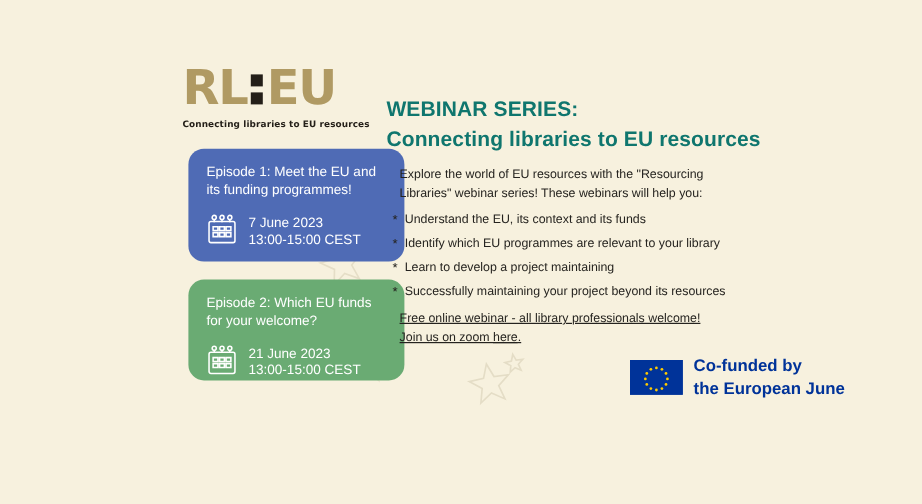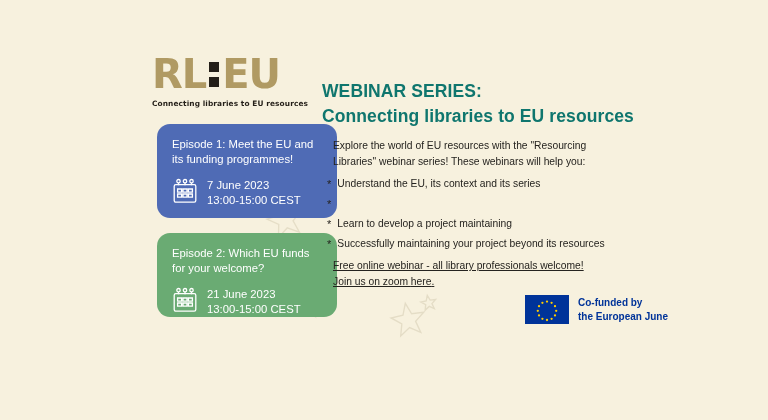--- a/index.html
+++ b/index.html
@@ -116,21 +116,21 @@
     position:absolute;
     left:525px; top:295px;
     display:flex;
     align-items:center;
     gap:9px;
   }
   .eu-flag { width:44px; height:29px; background:#003399; display:block; }
   .eu-text {
     color:#003399;
     font-weight:bold;
-    font-size:10px;
+    font-size:14px;
     line-height:1.38;
   }
   .eu-text span { display:block; white-space:nowrap; }
 </style>
 </head>
 <body>
 
 <div class="poster">
 
   <div class="wm wm-a">
@@ -210,24 +210,25 @@
   </div>
 
   <div class="body-copy">
     <p>Explore the world of EU resources with the "Resourcing</p>
     <p>Libraries" webinar series! These webinars will help you:</p>
   </div>
 
   <ul class="bullets">
     <li>
       <span class="mark">*</span>
-      <span>Understand the EU, its context and its series</span>
-    </li>
-    <li>
-      <span class="mark">*</span>
+      <span>Understand the EU, its context and its funds</span>
+    </li>
+    <li>
+      <span class="mark">*</span>
+      <span>Identify which EU programmes are relevant to your library</span>
     </li>
     <li>
       <span class="mark">*</span>
       <span>Learn to develop a project maintaining</span>
     </li>
     <li>
       <span class="mark">*</span>
       <span>Successfully maintaining your project beyond its resources</span>
     </li>
   </ul>

